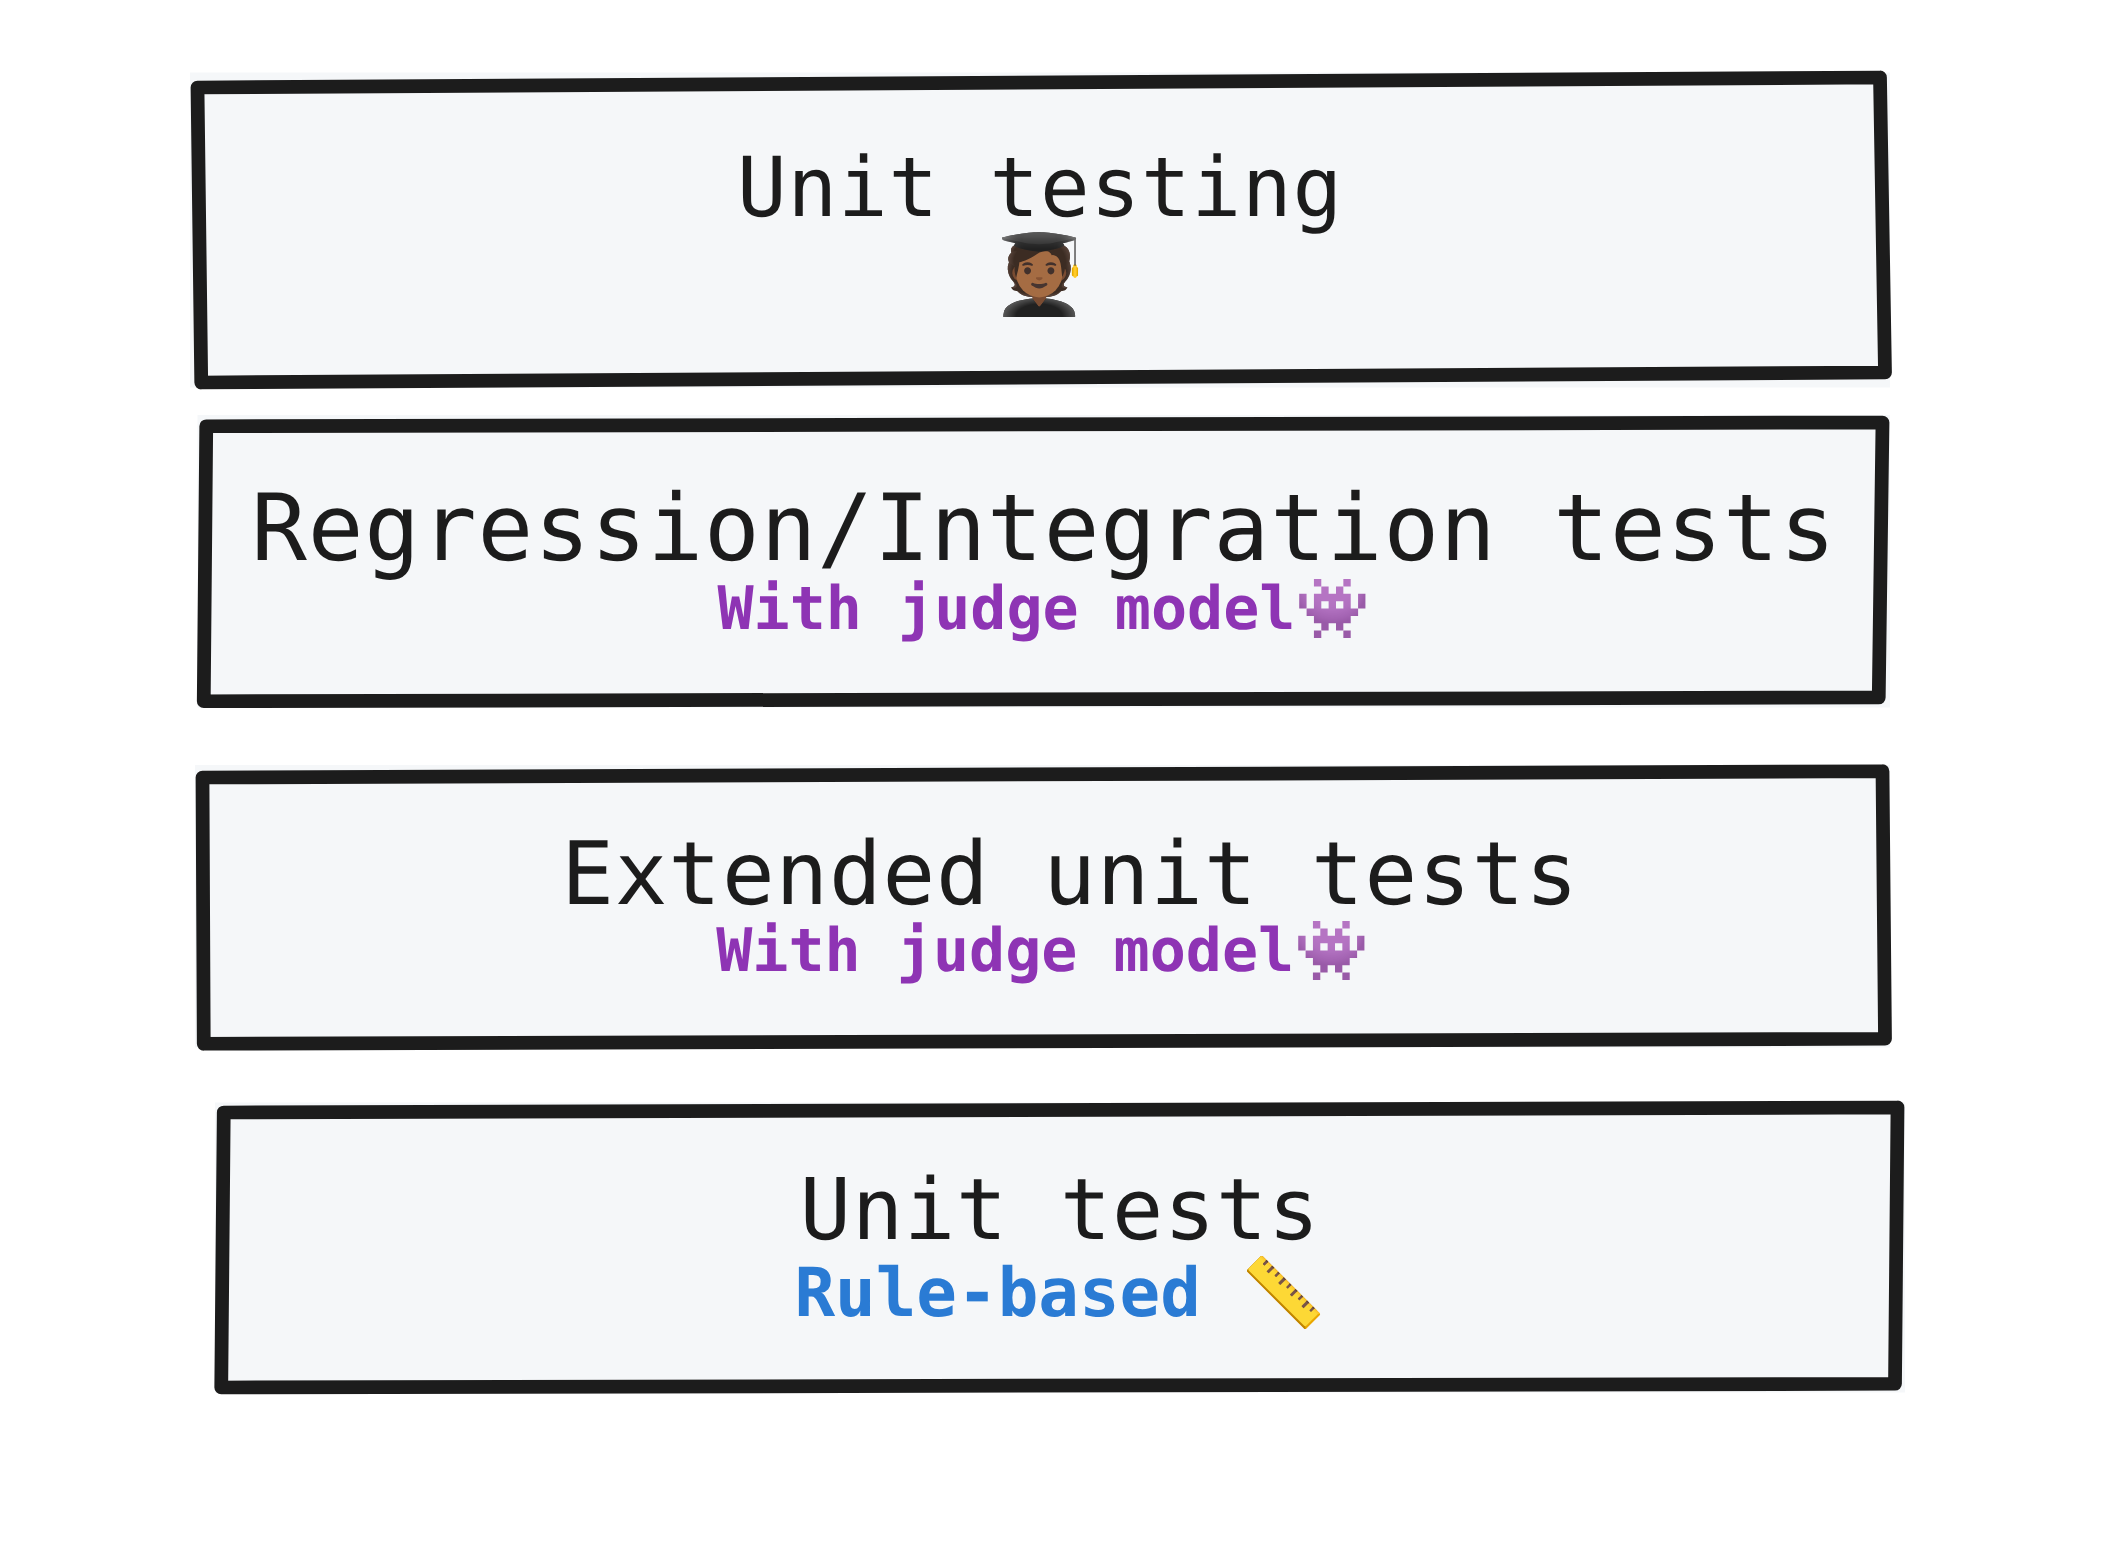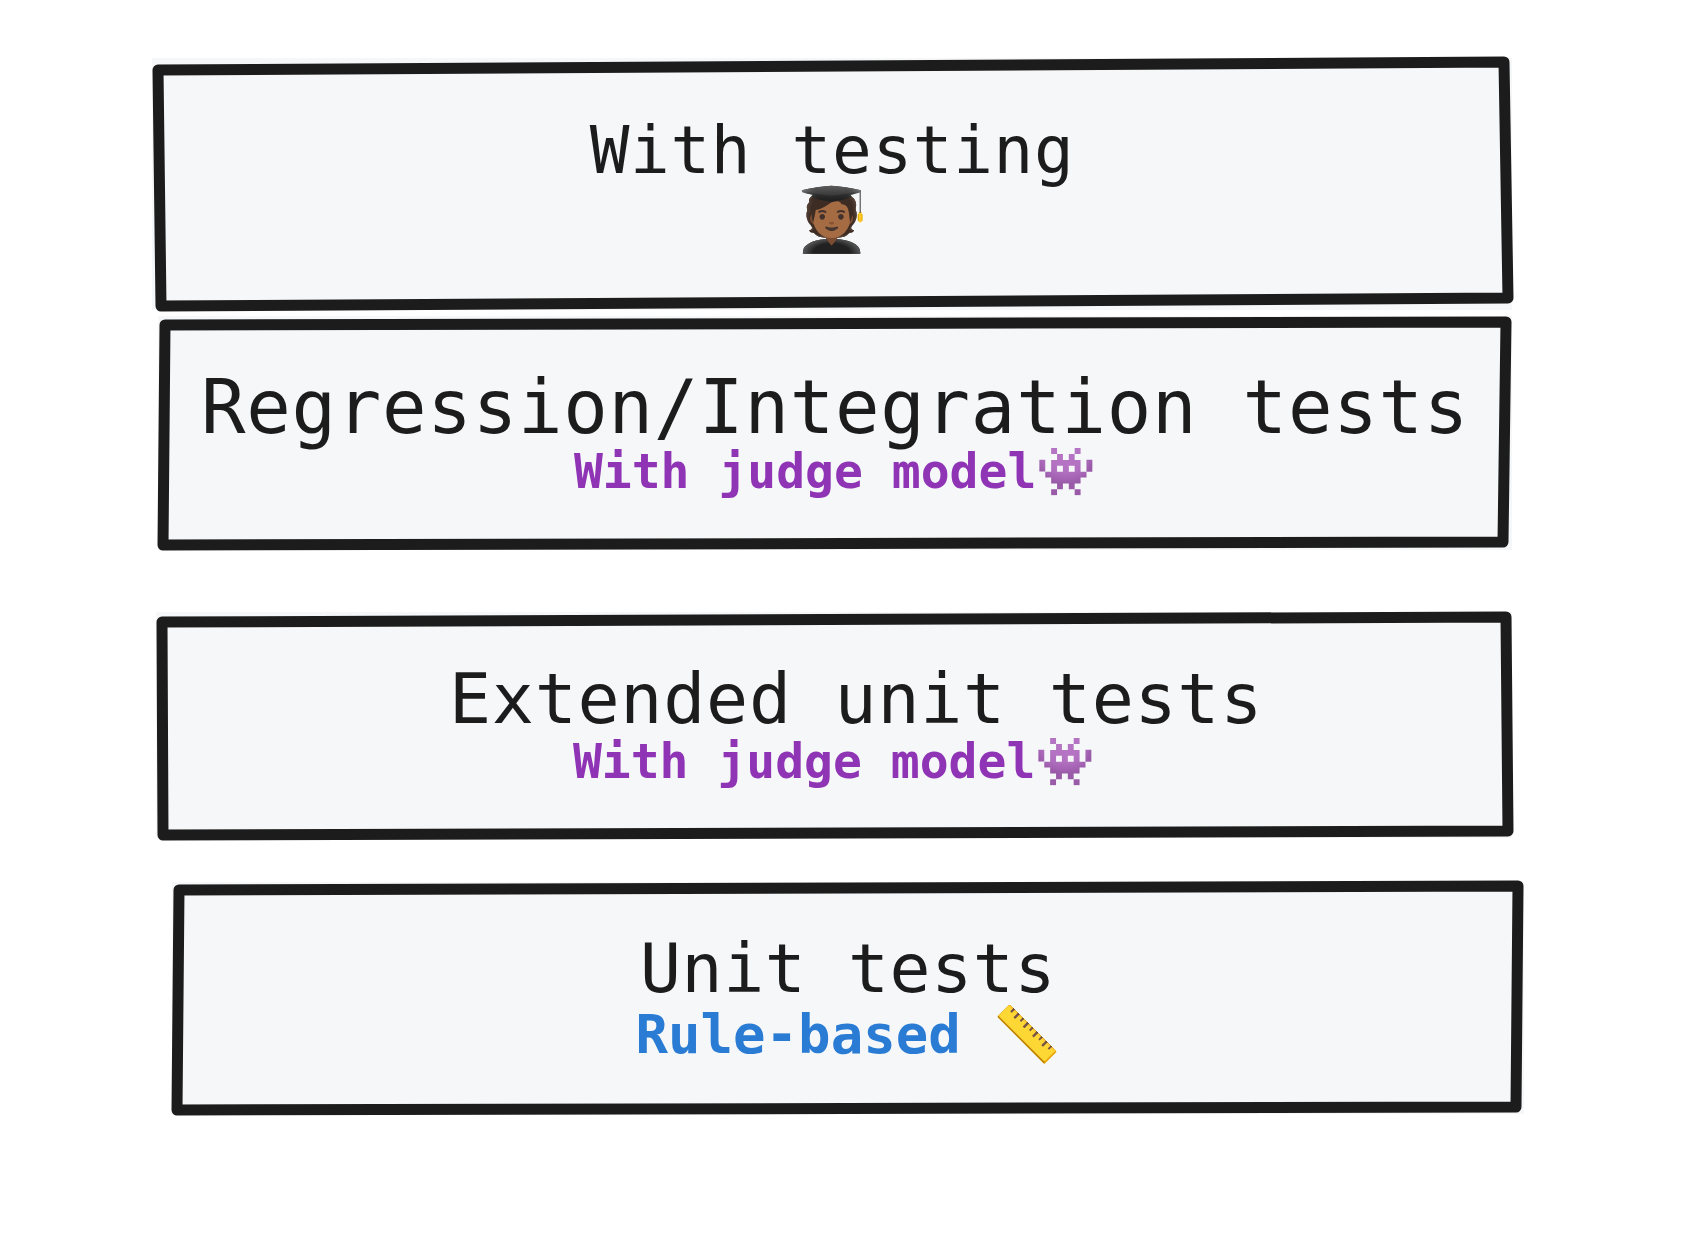--- a/index.html
+++ b/index.html
@@ -62,21 +62,21 @@
     white-space: nowrap;
   }
   .emoji {
     font-family: "DejaVu Sans", sans-serif;
     font-weight: 400;
     display: inline-block;
   }
 
   
   #card-1 { left: 152px;  top: 58px;   width: 1360px; height: 252px; }
-  #card-2 { left: 158px;  top: 316px;  width: 1354px; height: 234px; justify-content: center; }
+  #card-2 { left: 158px;  top: 332px;  width: 1354px; height: 234px; justify-content: center; }
   #card-3 { left: 156px;  top: 612px;  width: 1356px; height: 226px; }
   #card-4 { left: 172px;  top: 882px;  width: 1352px; height: 232px; }
 
   #card-1 .title { font-size: 66px; }
   #card-1 .big-emoji { font-size: 62px; display: block; margin-top: 4px; line-height: 1; }
 
   #card-2 .title { font-size: 74px; }
   #card-2 .subtitle { font-size: 48px; margin-top: 2px; }
 
   #card-3 .title { font-size: 70px; margin-left: 44px; }
@@ -93,21 +93,21 @@
 
 <div id="stack">
 
   <div class="card" id="card-1">
     <div class="frame">
       <svg viewBox="0 0 1360 252" preserveAspectRatio="none">
         <path d="M6,12 L1352,4 L1356,240 L9,248 Z" fill="none" stroke="#1c1c1c" stroke-width="11" stroke-linejoin="round" stroke-linecap="round"></path>
       </svg>
     </div>
     <div class="inner">
-      <div class="title">With testing</div>
+      <div class="title">Unit testing</div>
       <span class="emoji big-emoji">🧑🏾‍🎓</span>
     </div>
   </div>
 
   <div class="card" id="card-2">
     <div class="frame">
       <svg viewBox="0 0 1354 234" preserveAspectRatio="none">
         <path d="M7,9 L1348,6 L1345,226 L5,229 Z" fill="none" stroke="#1c1c1c" stroke-width="11" stroke-linejoin="round" stroke-linecap="round"></path>
       </svg>
     </div>

